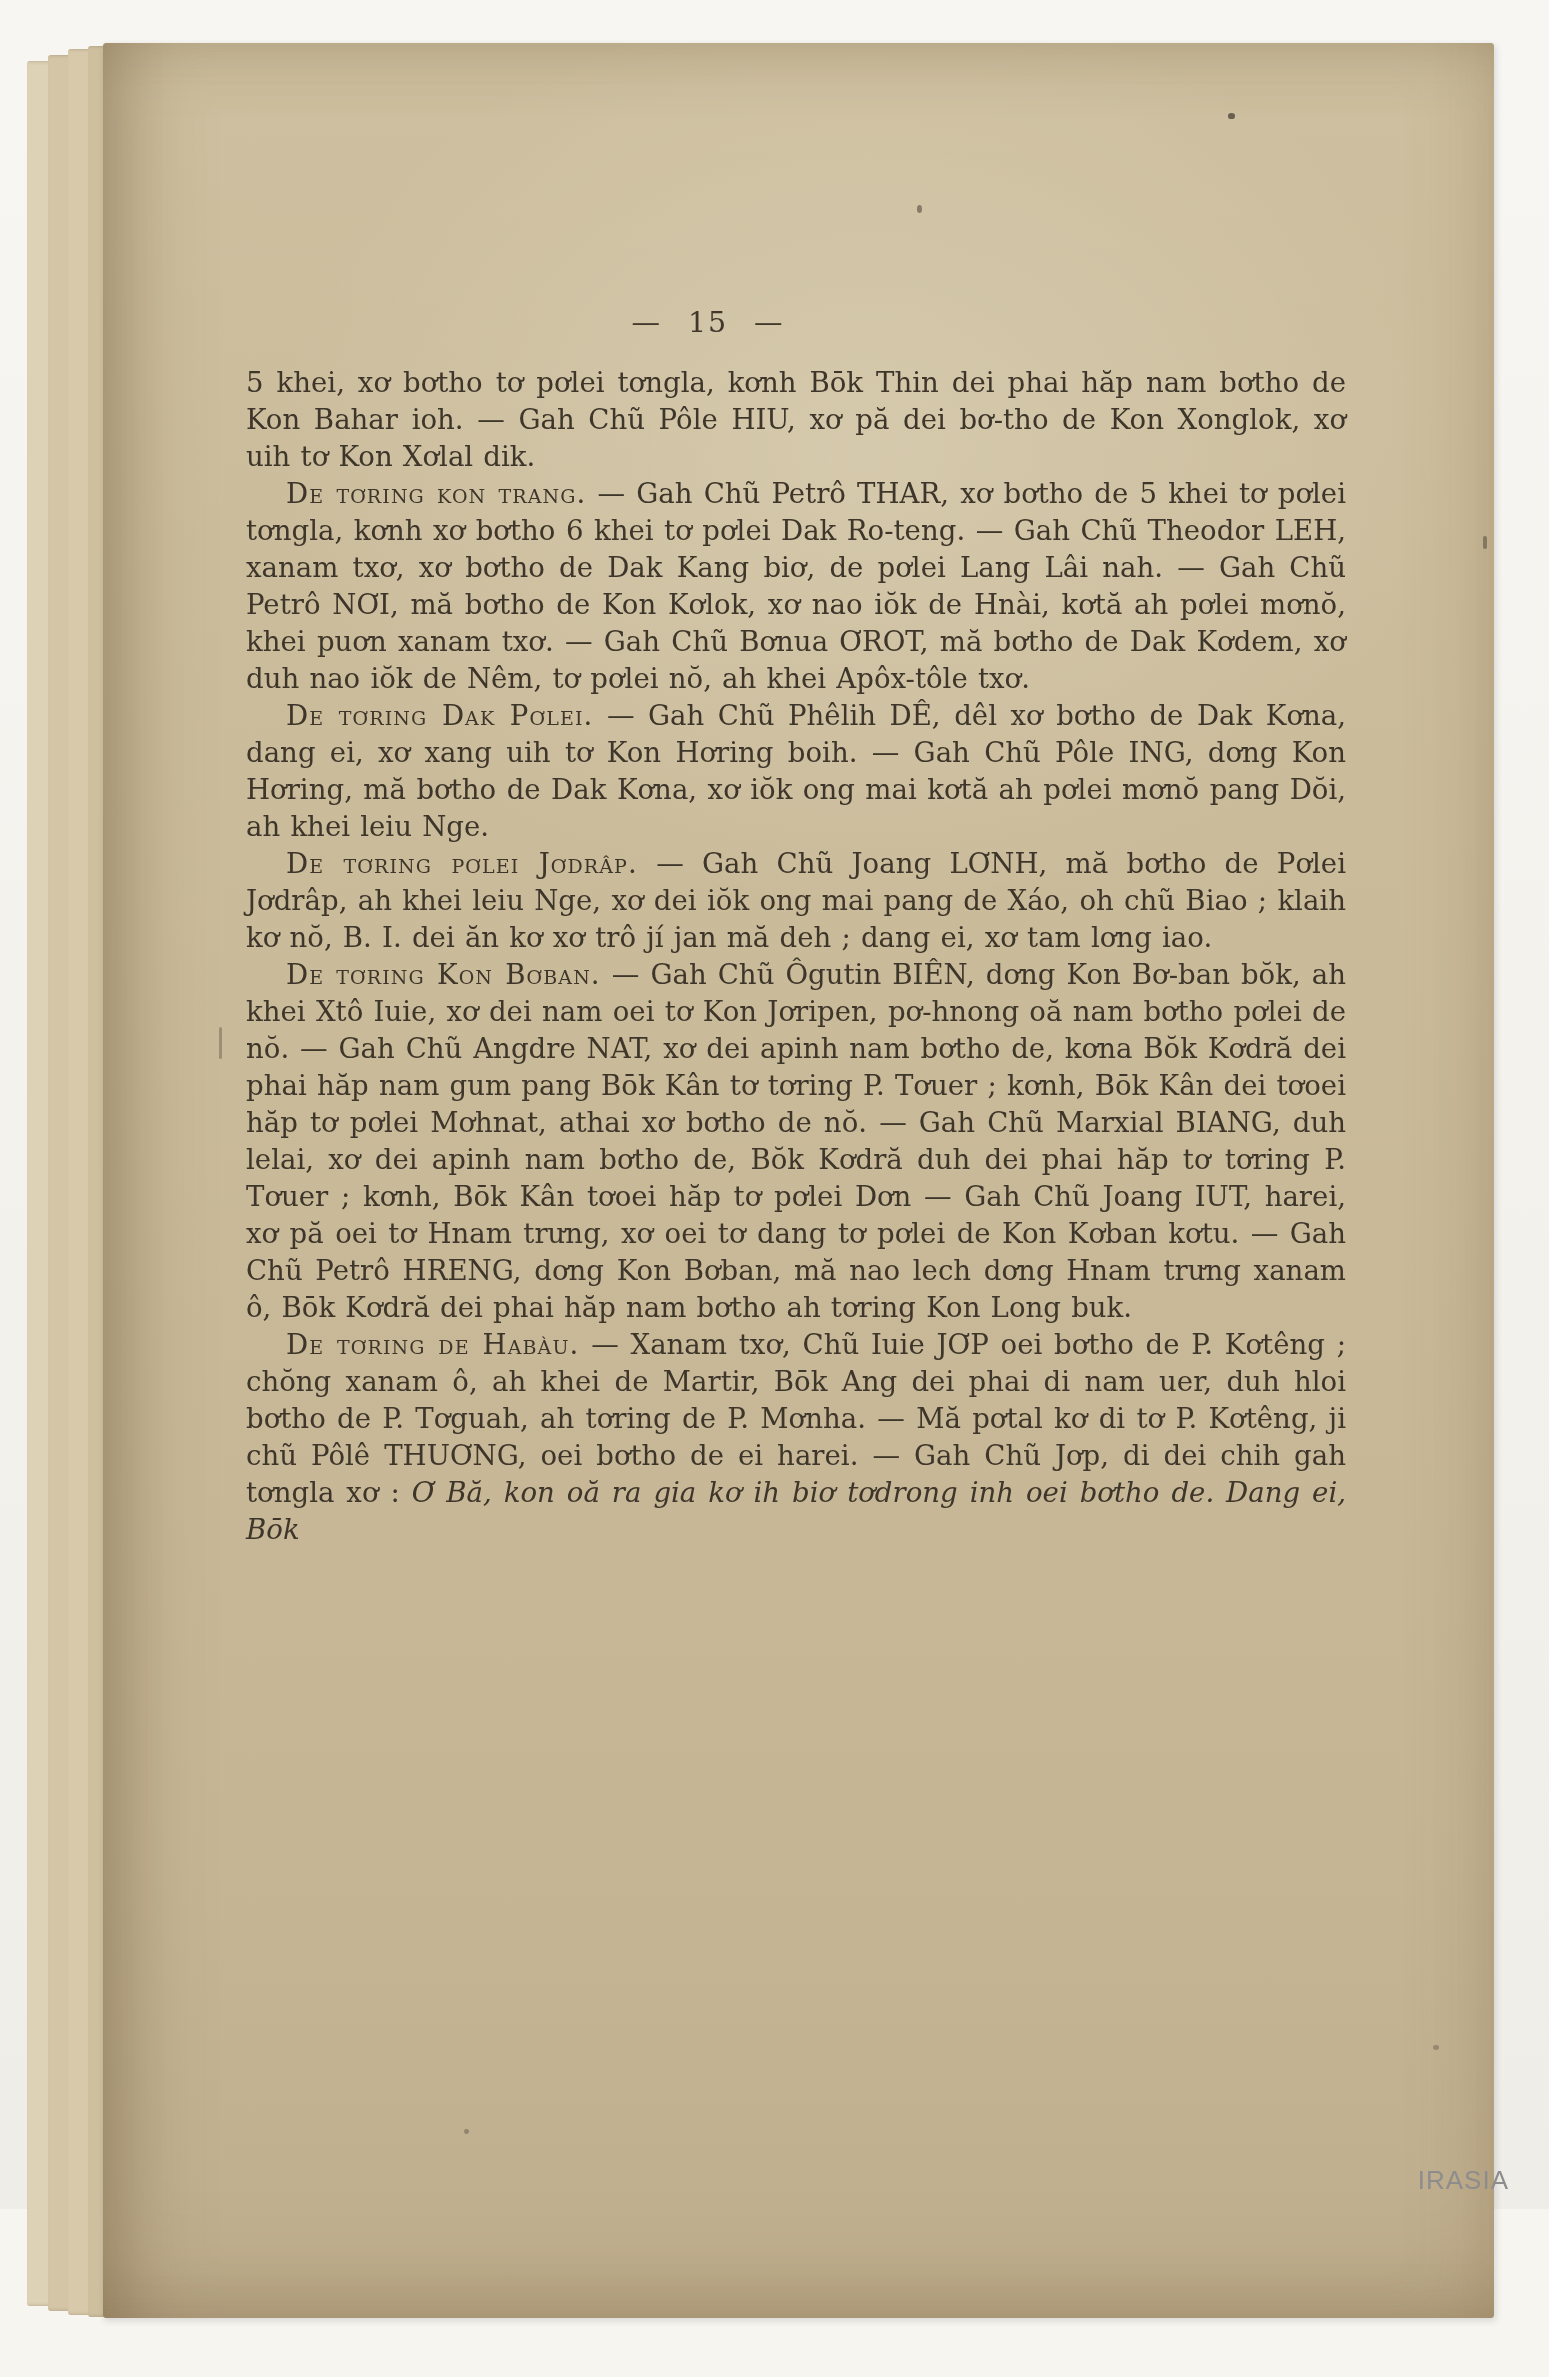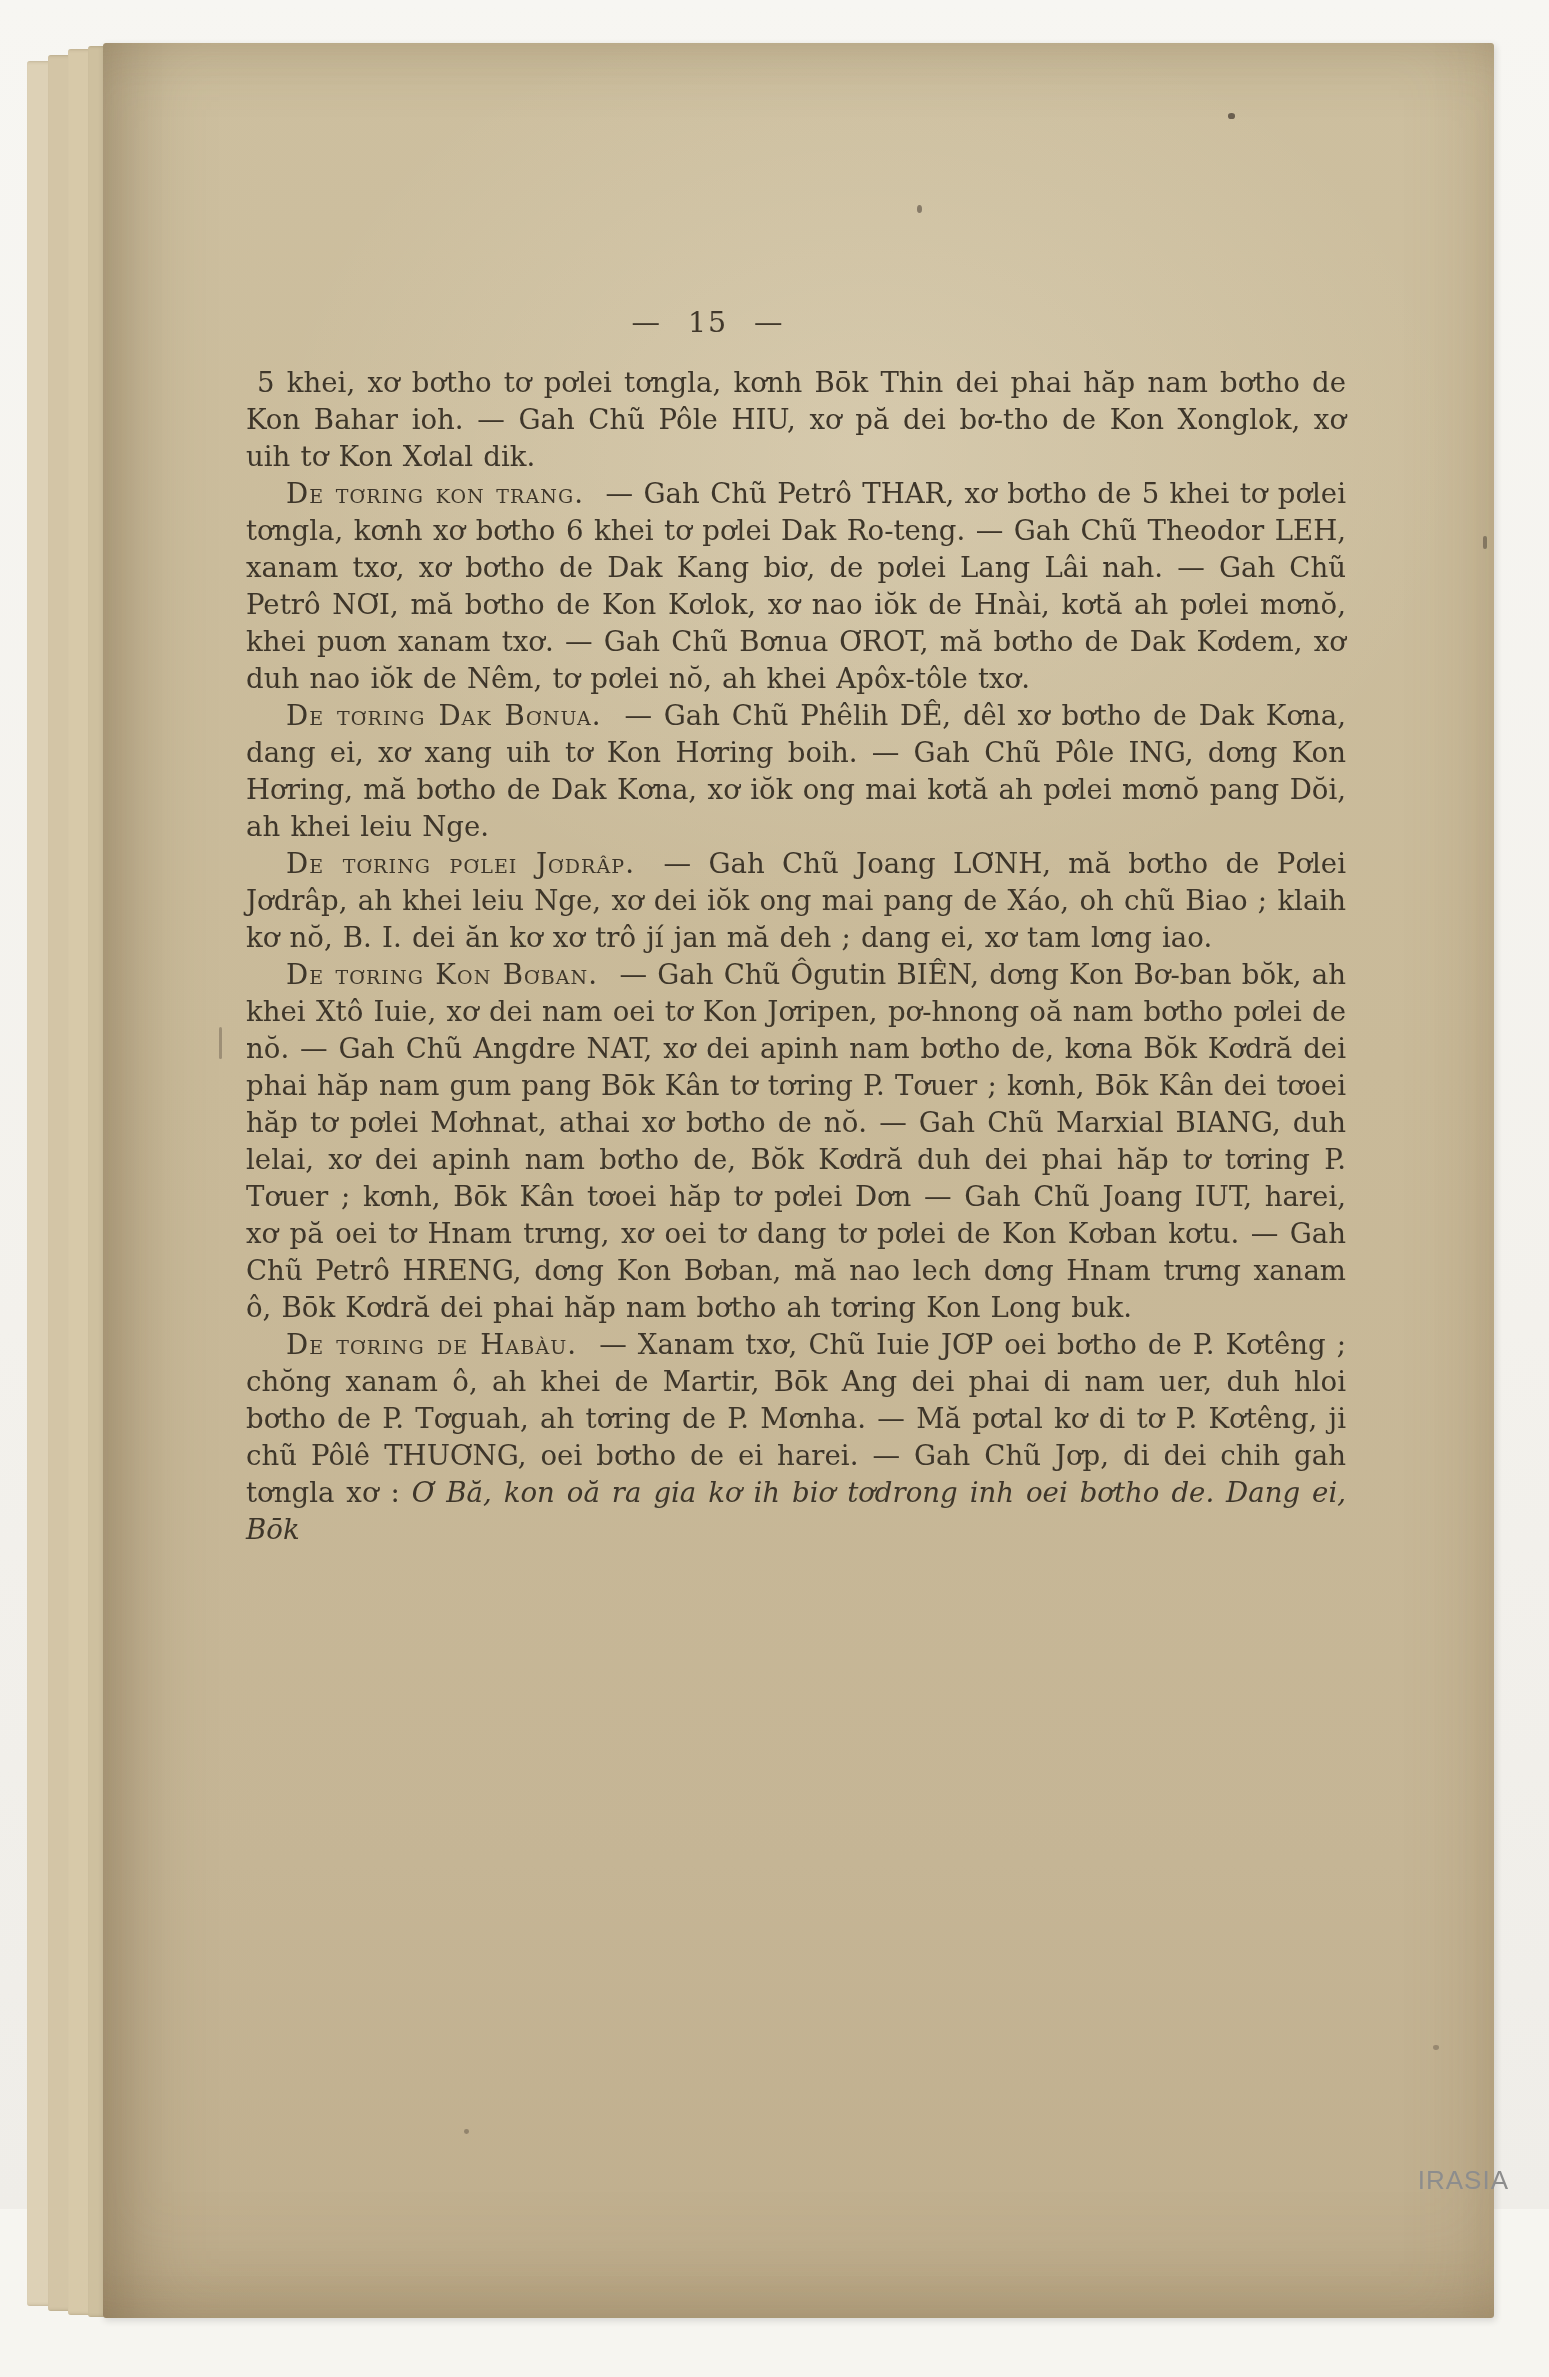--- a/index.html
+++ b/index.html
@@ -70,21 +70,21 @@
     text-align: justify;
     word-spacing: 1.4px;
   }
   .para { margin: 0; }
   .para.indent { text-indent: 40px; }
   .seg-smallcaps {
     font-variant: small-caps;
     letter-spacing: 1.1px;
   }
   .seg-italic { font-style: italic; }
-  .seg-normal { font-style: normal; margin-left: 11px; }
+  .seg-normal { font-style: normal; }
   
   .speck {
     position: absolute;
     background: #4a4036;
     border-radius: 50%;
     opacity: .75;
   }
   .speck.s1 { left: 1125px; top: 70px;  width: 6.7px; height: 5.7px; }
   .speck.s2 { left: 814px;  top: 162px; width: 4.8px; height: 7.6px; opacity: .55; }
   .speck.s3 { left: 1380px; top: 493px; width: 3.8px; height: 13.3px; border-radius: 1.9px; opacity: .5; }
@@ -110,21 +110,21 @@
   <div class="edge-strip edge-2"></div>
   <div class="edge-strip edge-3"></div>
   <div class="edge-strip edge-4"></div>
 
   <div class="page">
     <div class="page-number">— 15 —</div>
 
     <div class="text-block">
         <p class="para"><span class="seg-normal">5 khei, xơ bơtho tơ pơlei tơngla, kơnh Bōk Thin dei phai hăp nam bơtho de Kon Bahar ioh. — Gah Chũ Pôle HIU, xơ pă dei bơ-tho de Kon Xonglok, xơ uih tơ Kon Xơlal dik.</span></p>
         <p class="para indent"><span class="seg-smallcaps">De tơring kon trang.</span><span class="seg-normal"> — Gah Chũ Petrô THAR, xơ bơtho de 5 khei tơ pơlei tơngla, kơnh xơ bơtho 6 khei tơ pơlei Dak Ro-teng. — Gah Chũ Theodor LEH, xanam txơ, xơ bơtho de Dak Kang biơ, de pơlei Lang Lâi nah. — Gah Chũ Petrô NƠI, mă bơtho de Kon Kơlok, xơ nao iŏk de Hnài, kơtă ah pơlei mơnŏ, khei puơn xanam txơ. — Gah Chũ Bơnua ƠROT, mă bơtho de Dak Kơdem, xơ duh nao iŏk de Nêm, tơ pơlei nŏ, ah khei Apôx-tôle txơ.</span></p>
-        <p class="para indent"><span class="seg-smallcaps">De tơring Dak Bơnua.</span><span class="seg-normal"> — Gah Chũ Phêlih DÊ, dêl xơ bơtho de Dak Kơna, dang ei, xơ xang uih tơ Kon Hơring boih. — Gah Chũ Pôle ING, dơng Kon Hơring, mă bơtho de Dak Kơna, xơ iŏk ong mai kơtă ah pơlei mơnŏ pang Dŏi, ah khei leiu Nge.</span></p>
+        <p class="para indent"><span class="seg-smallcaps">De tơring Dak Pơlei.</span><span class="seg-normal"> — Gah Chũ Phêlih DÊ, dêl xơ bơtho de Dak Kơna, dang ei, xơ xang uih tơ Kon Hơring boih. — Gah Chũ Pôle ING, dơng Kon Hơring, mă bơtho de Dak Kơna, xơ iŏk ong mai kơtă ah pơlei mơnŏ pang Dŏi, ah khei leiu Nge.</span></p>
         <p class="para indent"><span class="seg-smallcaps">De tơring pơlei Jơdrâp.</span><span class="seg-normal"> — Gah Chũ Joang LƠNH, mă bơtho de Pơlei Jơdrâp, ah khei leiu Nge, xơ dei iŏk ong mai pang de Xáo, oh chũ Biao ; klaih kơ nŏ, B. I. dei ăn kơ xơ trô jí jan mă deh ; dang ei, xơ tam lơng iao.</span></p>
         <p class="para indent"><span class="seg-smallcaps">De tơring Kon Bơban.</span><span class="seg-normal"> — Gah Chũ Ôgutin BIÊN, dơng Kon Bơ-ban bŏk, ah khei Xtô Iuie, xơ dei nam oei tơ Kon Jơripen, pơ-hnong oă nam bơtho pơlei de nŏ. — Gah Chũ Angdre NAT, xơ dei apinh nam bơtho de, kơna Bŏk Kơdră dei phai hăp nam gum pang Bōk Kân tơ tơring P. Tơuer ; kơnh, Bōk Kân dei tơoei hăp tơ pơlei Mơhnat, athai xơ bơtho de nŏ. — Gah Chũ Marxial BIANG, duh lelai, xơ dei apinh nam bơtho de, Bŏk Kơdră duh dei phai hăp tơ tơring P. Tơuer ; kơnh, Bōk Kân tơoei hăp tơ pơlei Dơn — Gah Chũ Joang IUT, harei, xơ pă oei tơ Hnam trưng, xơ oei tơ dang tơ pơlei de Kon Kơban kơtu. — Gah Chũ Petrô HRENG, dơng Kon Bơban, mă nao lech dơng Hnam trưng xanam ô, Bōk Kơdră dei phai hăp nam bơtho ah tơring Kon Long buk.</span></p>
         <p class="para indent"><span class="seg-smallcaps">De tơring de Habàu.</span><span class="seg-normal"> — Xanam txơ, Chũ Iuie JƠP oei bơtho de P. Kơtêng ; chŏng xanam ô, ah khei de Martir, Bōk Ang dei phai di nam uer, duh hloi bơtho de P. Tơguah, ah tơring de P. Mơnha. — Mă pơtal kơ di tơ P. Kơtêng, ji chũ Pôlê THUƠNG, oei bơtho de ei harei. — Gah Chũ Jơp, di dei chih gah tơngla xơ : </span><span class="seg-italic">Ơ Bă, kon oă ra gia kơ ih biơ tơdrong inh oei bơtho de. Dang ei, Bōk</span></p>
       </div>
 
     <div class="speck s1"></div>
     <div class="speck s2"></div>
     <div class="speck s3"></div>
     <div class="speck s4"></div>
     <div class="speck s5"></div>

